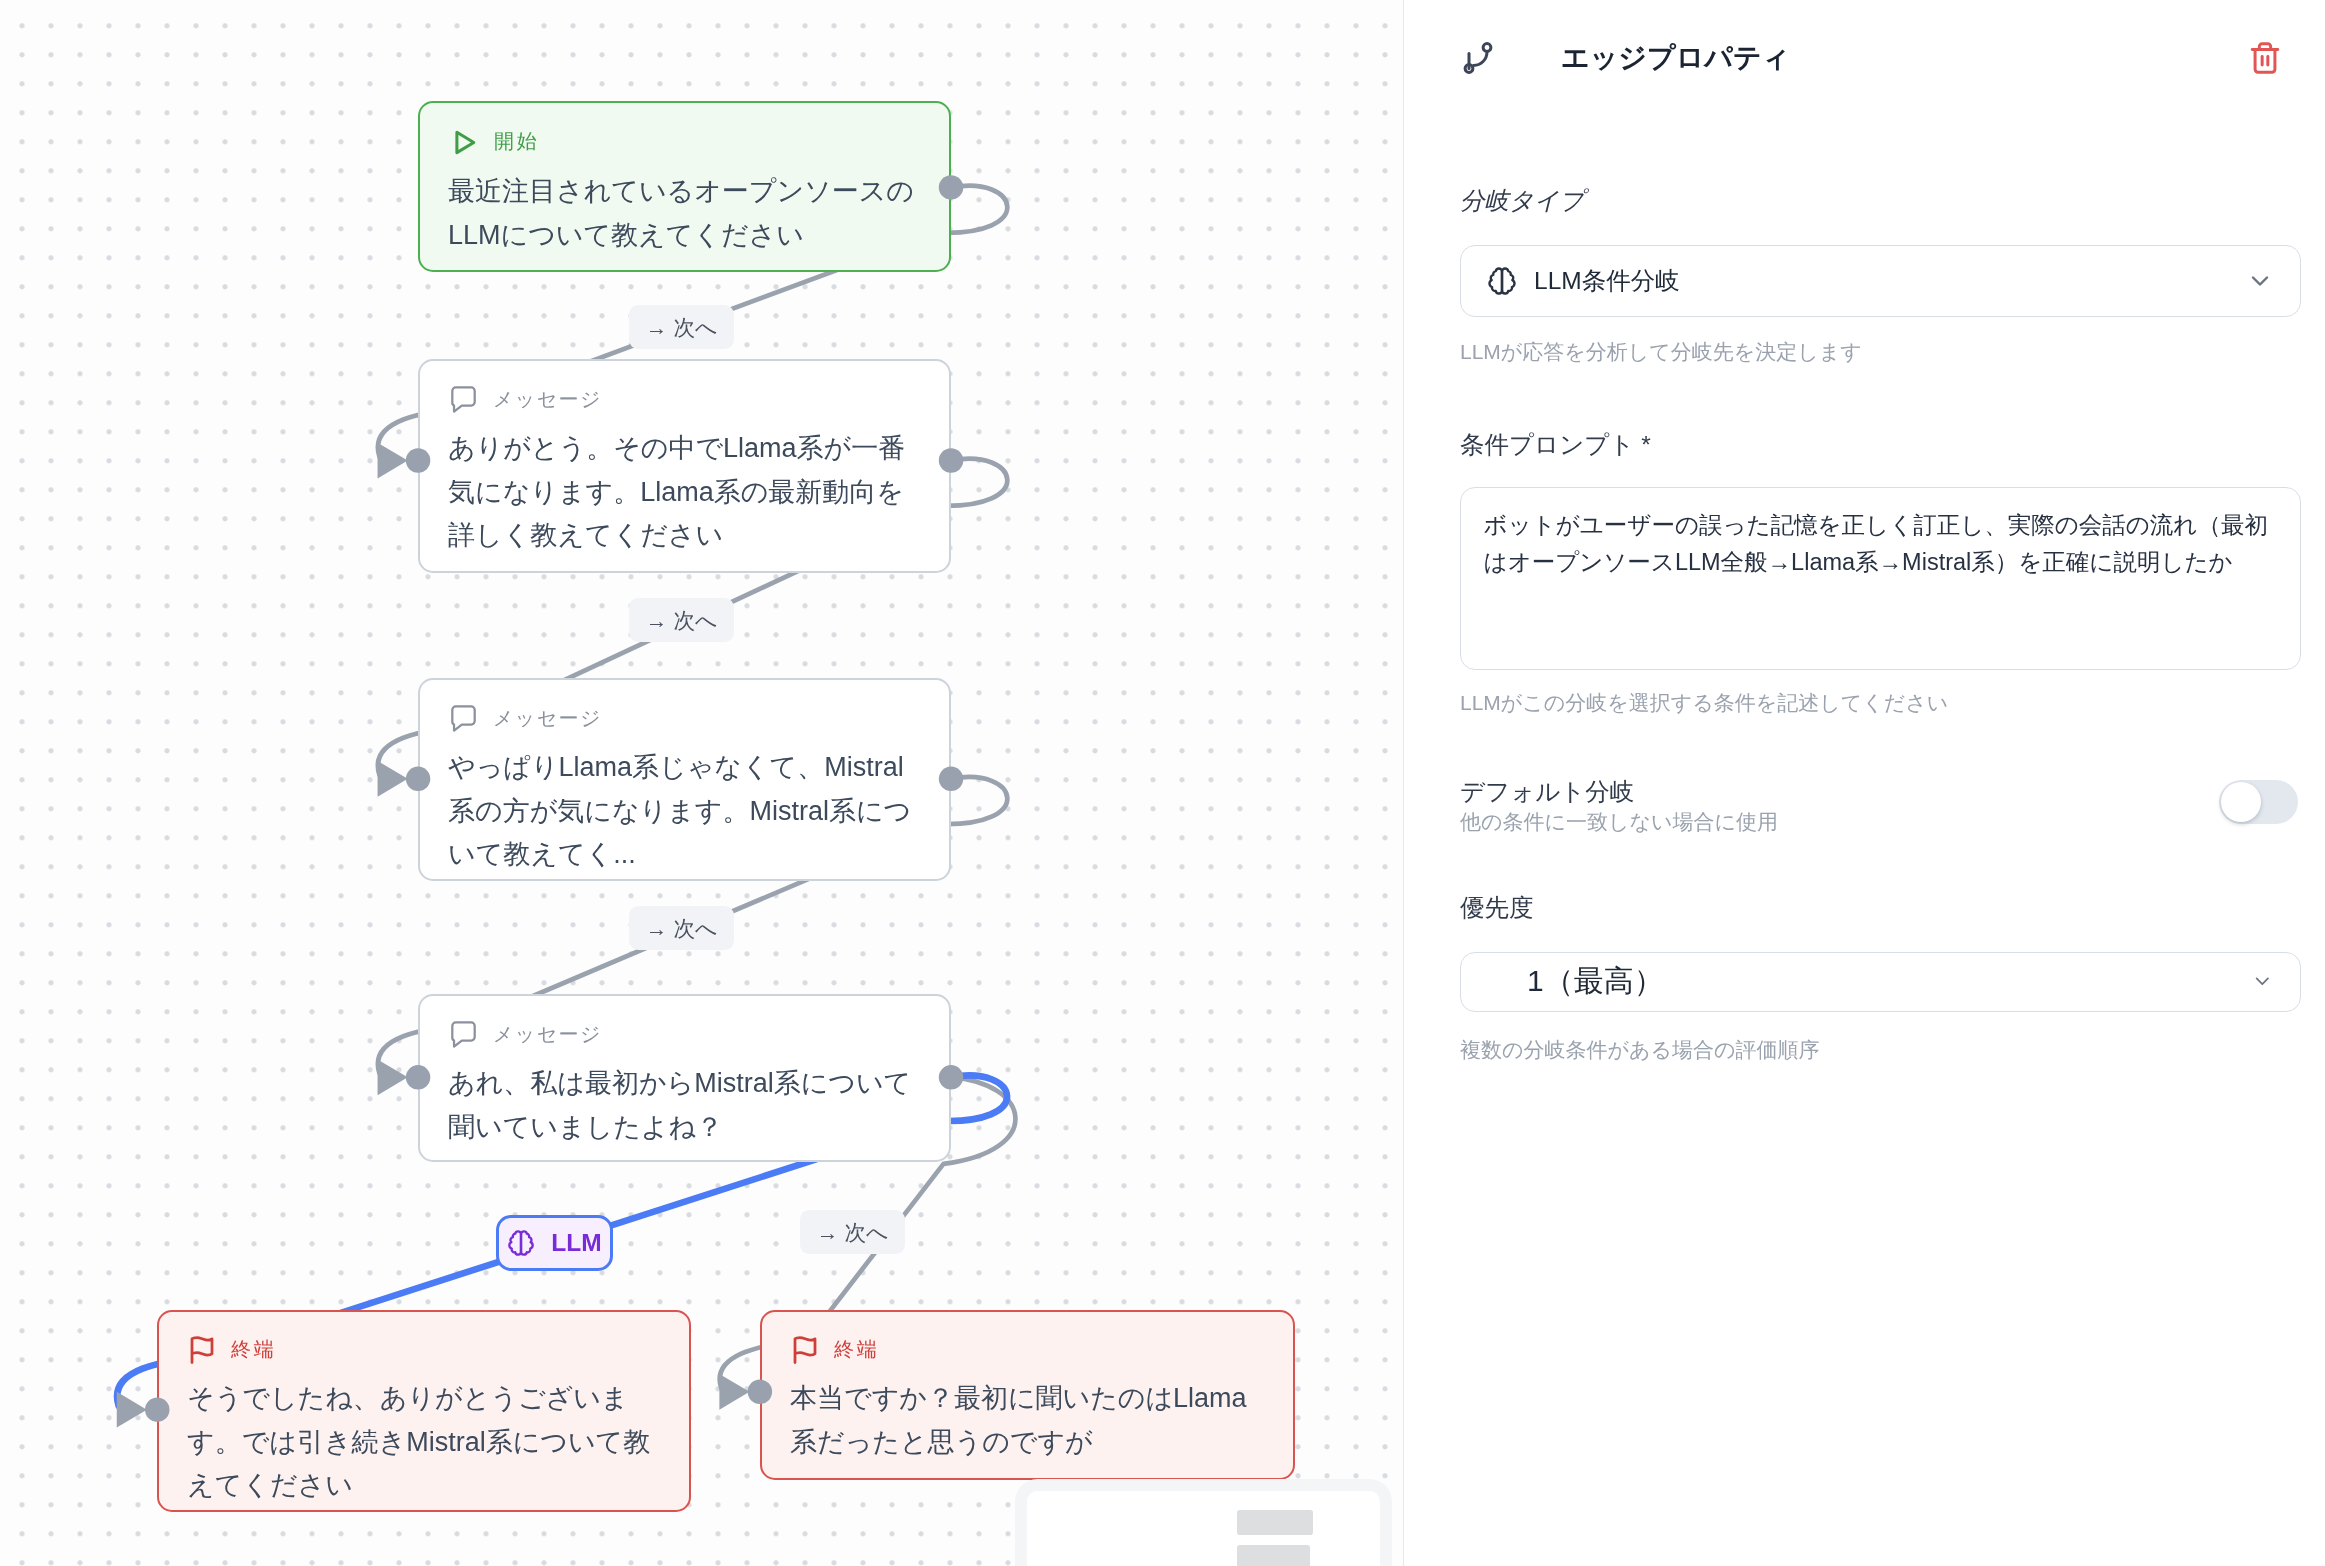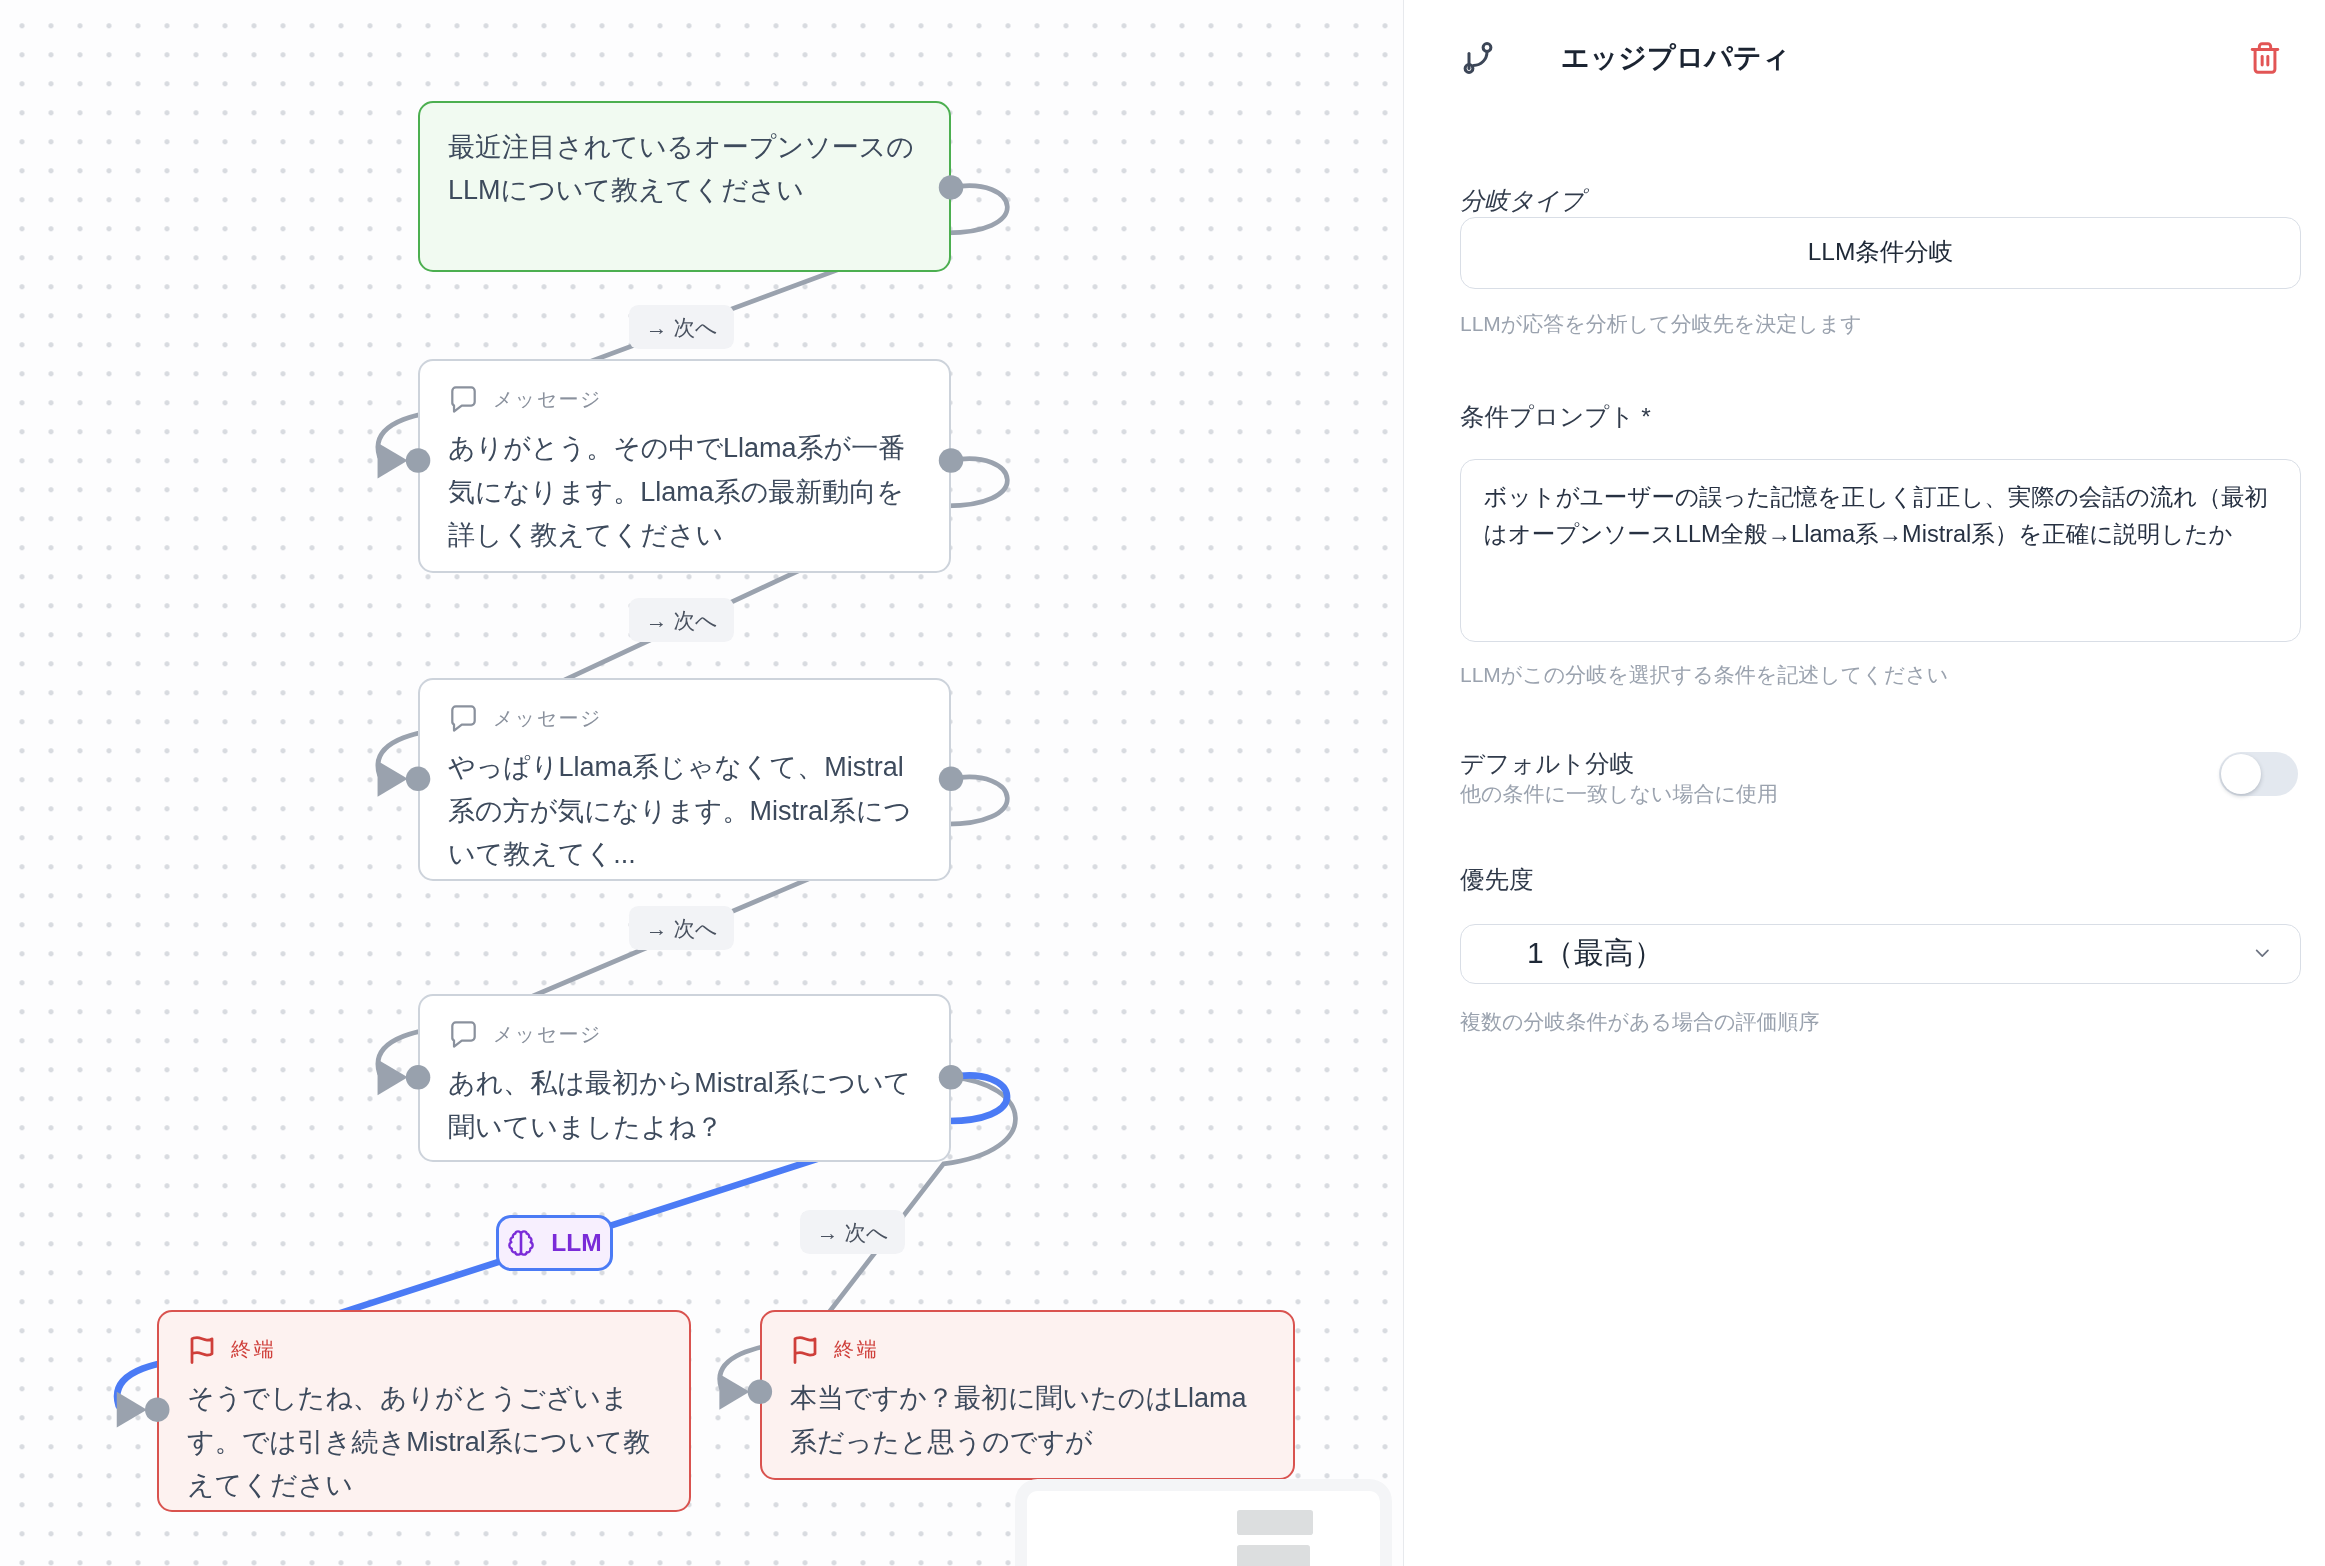--- a/index.html
+++ b/index.html
@@ -47,21 +47,21 @@
   .icon-btn { background:none; border:none; cursor:pointer; padding:3.8px; margin-right:15px; }
 
   .field-label { font-size:24.5px; color:#313b4b; }
   .help-text { font-size:21px; color:#9aa2ae; }
 
   .select-box { display:flex; align-items:center; width:841px; border:1.9px solid #d9dee6;
                 border-radius:15px; background:#fff; padding:0 26px; cursor:pointer; }
   .select-box .stext { font-size:24.5px; color:#1f2937; }
 
   #branch-type-label { margin-top:104px;font-style:italic; }
-  #branch-type-select { height:72px; gap:17px;flex-direction:column; }
+  #branch-type-select { margin-top:28px; height:72px; gap:17px; }
   #branch-type-help { margin-top:21px; }
 
   #condition-label { margin-top:62px; }
   #condition-textarea { display:block; margin-top:26px; width:841px; height:183px;
       border:1.9px solid #d9dee6; border-radius:15px; padding:19px 22.6px; resize:none;
       font-family:"Liberation Sans","DejaVu Sans",sans-serif;
       font-size:23.5px; line-height:1.6; color:#273142; outline:none; }
   #condition-help { margin-top:19px; }
 
   .default-row { margin-top:58px; display:flex; align-items:flex-start; }
@@ -87,20 +87,26 @@
       <g fill="none" stroke="#9aa2ae" stroke-width="5" stroke-linecap="round">
         <path d="M1010,199 c72,-14 92,52 -14,48 L497,432 C455,437 390,444 403,485"></path>
         <path d="M1010,489 c72,-14 92,52 -14,48 L497,770 C455,775 390,782 403,823"></path>
         <path d="M1010,827 c72,-14 92,52 -14,48 L497,1087 C455,1092 390,1099 403,1140"></path>
         <path d="M1010,1144 c85,6 100,78 -8,92 L860,1420 C818,1428 753,1435 766,1474"></path>
       </g>
       <path fill="none" stroke="#4b7bf5" stroke-width="7" stroke-linecap="round" d="M1010,1144 c72,-14 92,52 -16,46 L220,1440 C178,1445 113,1452 126,1493"></path>
     </svg>
 
     <div class="node start" style="left:418px;top:101px;width:533px;height:171px;">
+      <div class="node-head">
+        <svg class="ic" width="32" height="32" viewBox="0 0 36 36">
+          <path d="M10 7 L29 18.5 L10 30 Z" fill="none" stroke="#3f9e45" stroke-width="3.4" stroke-linejoin="round"></path>
+        </svg>
+        <span class="nlabel">開始</span>
+      </div>
       <div class="node-text">最近注目されているオープンソースのLLMについて教えてください</div>
     </div>
 
     <div class="node" style="left:418px;top:359px;width:533px;height:214px;">
       <div class="node-head">
         <svg class="ic" width="31" height="31" viewBox="0 0 36 36">
           <path d="M5 8 a4 4 0 0 1 4-4 h18 a4 4 0 0 1 4 4 v13 a4 4 0 0 1-4 4 H16 l-9 7 v-7 a4 4 0 0 1-2-4 z" fill="none" stroke="#8a919d" stroke-width="2.6" stroke-linejoin="round"></path>
         </svg>
         <span class="nlabel">メッセージ</span>
       </div>

